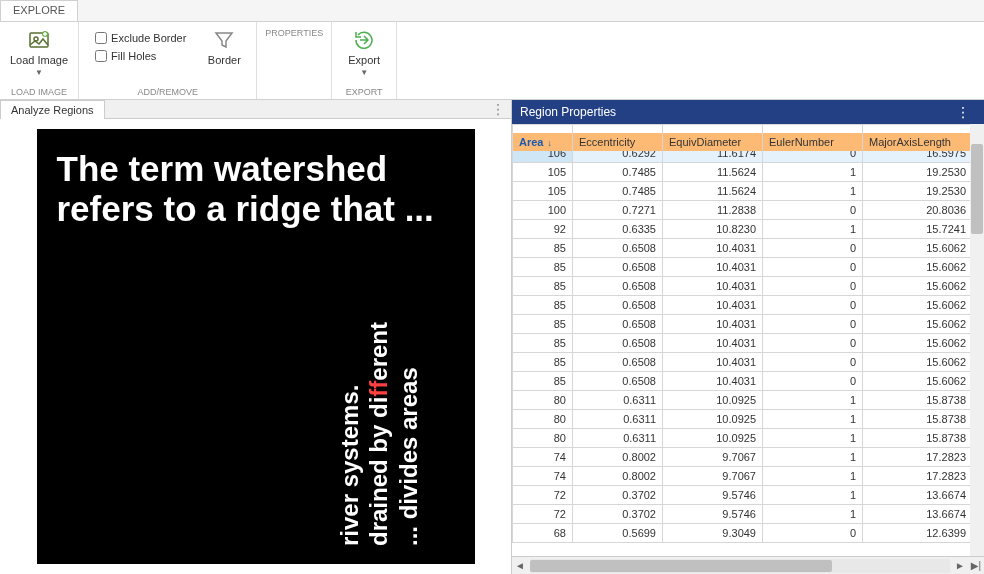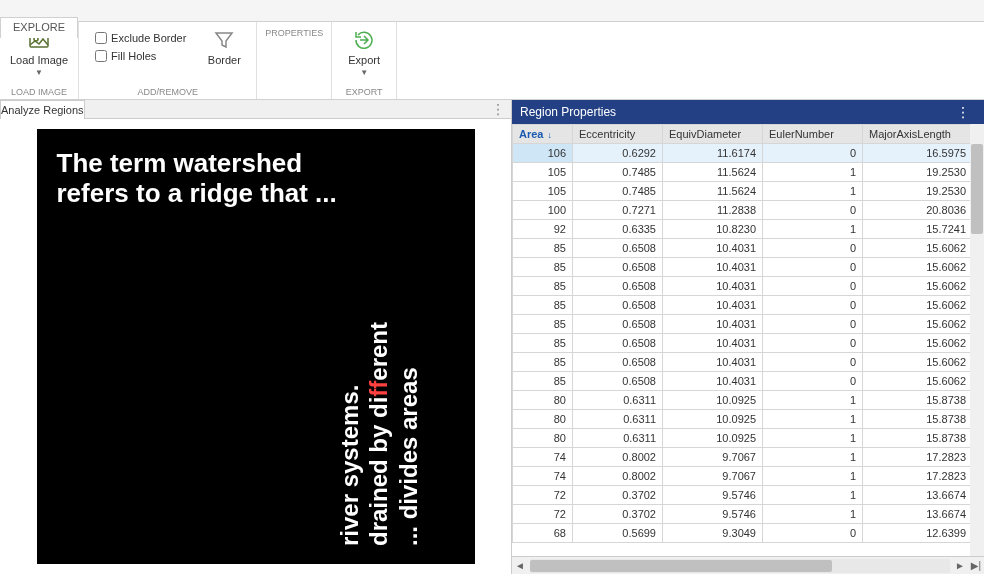--- a/index.html
+++ b/index.html
@@ -19,21 +19,21 @@
     display: flex;
   }
   .ribbon-tab {
     background: #fff;
     border: 1px solid #d0d0d0;
     border-bottom: none;
     padding: 3px 12px;
     font-size: 11px;
     color: #555;
     position: relative;
-    top: 17px;
+    top: 0;
   }
   .ribbon {
     height: 78px;
     border-bottom: 1px solid #d0d0d0;
     display: flex;
     background: #fff;
     align-items: stretch;
   }
   .ribbon-group {
     display: flex;
@@ -104,21 +104,21 @@
     padding: 4px 8px;
     display: flex;
     justify-content: space-between;
     align-items: center;
     font-size: 12px;
   }
   .pane-tab {
     background: #fff;
     border: 1px solid #ccc;
     border-bottom: none;
-    padding: 3px 0;
+    padding: 3px 10px;
     margin-bottom: -1px;
     font-size: 11px;
   }
   .pane-header .spacer { flex: 1; }
   .pane-menu { padding: 0 6px; color: #888; cursor: pointer; font-size: 14px; }
 
   .canvas-wrap {
     flex: 1;
     background: #fff;
     display: flex;
@@ -130,21 +130,21 @@
     height: 435px;
     background: #000;
     color: #fff;
     position: relative;
     font-family: Arial, sans-serif;
     overflow: hidden;
   }
   .canvas .line1 {
     position: absolute;
     top: 20px; left: 20px;
-    font-size: 26px;
+    font-size: 35px;
     font-weight: bold;
     line-height: 1.15;
   }
   .canvas .vertical-block {
     position: absolute;
     bottom: 18px;
     right: 52px;
     transform-origin: right bottom;
     font-size: 24px;
     font-weight: bold;
@@ -178,25 +178,25 @@
     table-layout: fixed;
   }
   table.grid th, table.grid td {
     border: 1px solid #d6d6d6;
     padding: 3px 6px;
     text-align: right;
     white-space: nowrap;
     overflow: hidden;
   }
   table.grid th {
-    background: #e5e5e5;
+    background: #fdba74;
     font-weight: normal;
     text-align: left;
     position: sticky;
-    top: 0;
+    top: 8px;
     color: #333;
   }
   table.grid th.sorted {
     color: #1a5ab0;
     font-weight: 600;
   }
   .sort-arrow { font-size: 9px; color: #1a5ab0; margin-left: 4px; }
   table.grid tr.selected td:first-child { background: #cfe6f7; }
   table.grid tr.selected td { background: #e6f2fb; }
   

